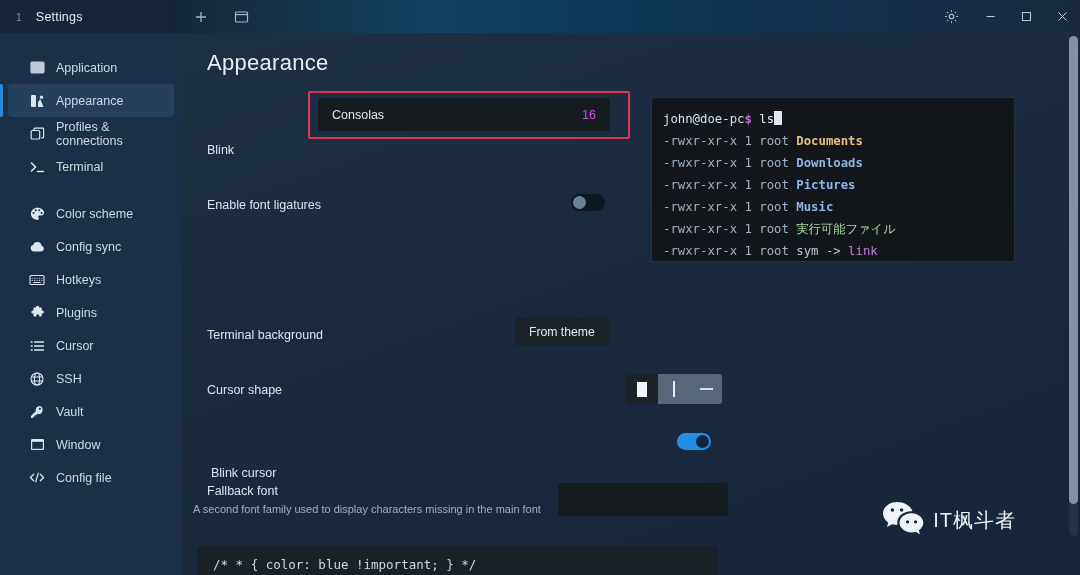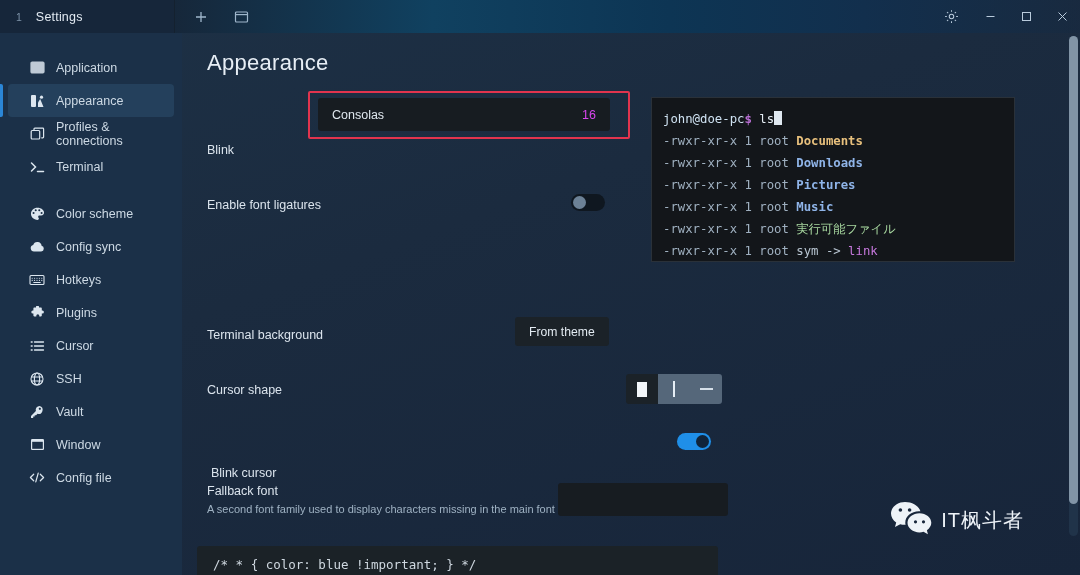--- a/index.html
+++ b/index.html
@@ -230,21 +230,21 @@
   .scrollbar .thumb {
     position: absolute; top: 0; left: 0;
     width: 9px; height: 468px;
     background: #8194a6;
     border-radius: 5px;
   }
 
   
   .watermark {
     position: absolute;
-    right: 56px; bottom: 35px;
+    right: 64px; bottom: 35px;
     display: flex; align-items: center; gap: 9px;
     pointer-events: none;
   }
   .wm-text { color: #eef3f8; font-size: 20px; letter-spacing: 1px; }
 </style>
 </head>
 <body>
 
 <div id="app">
 
@@ -456,21 +456,21 @@
         <span class="glyph-under"></span>
       </div>
     </div>
 
     <div class="row-label" style="left:29px; top:405px;margin-top:28px;">Blink cursor</div>
     <div class="toggle on" style="left:495px; top:400px;">
       <span class="knob"></span>
     </div>
 
     <div class="row-label" style="left:25px; top:451px;">Fallback font</div>
-    <div class="row-sub" style="left:25px; top:470px;">A second font family used to display characters missing in the main font</div>
+    <div class="row-sub" style="left:11px; top:470px;">A second font family used to display characters missing in the main font</div>
     <div class="dark-input" style="left:376px; top:450px; width:170px; height:33px;"></div>
 
     <div class="row-label" style="left:25px; top:515px;">Custom CSS</div>
     <div class="css-area">
       <span>/* * { color: blue !important; } */</span>
     </div>
 
     <div class="term"><span class="t-user">john@doe-pc</span><span class="t-dollar">$</span><span class="t-cmd"> ls</span><span class="t-cursor"></span>
 <span class="t-perm">-rwxr-xr-x 1 root </span><span class="t-dir-orange">Documents</span>
 <span class="t-perm">-rwxr-xr-x 1 root </span><span class="t-dir-blue">Downloads</span>

